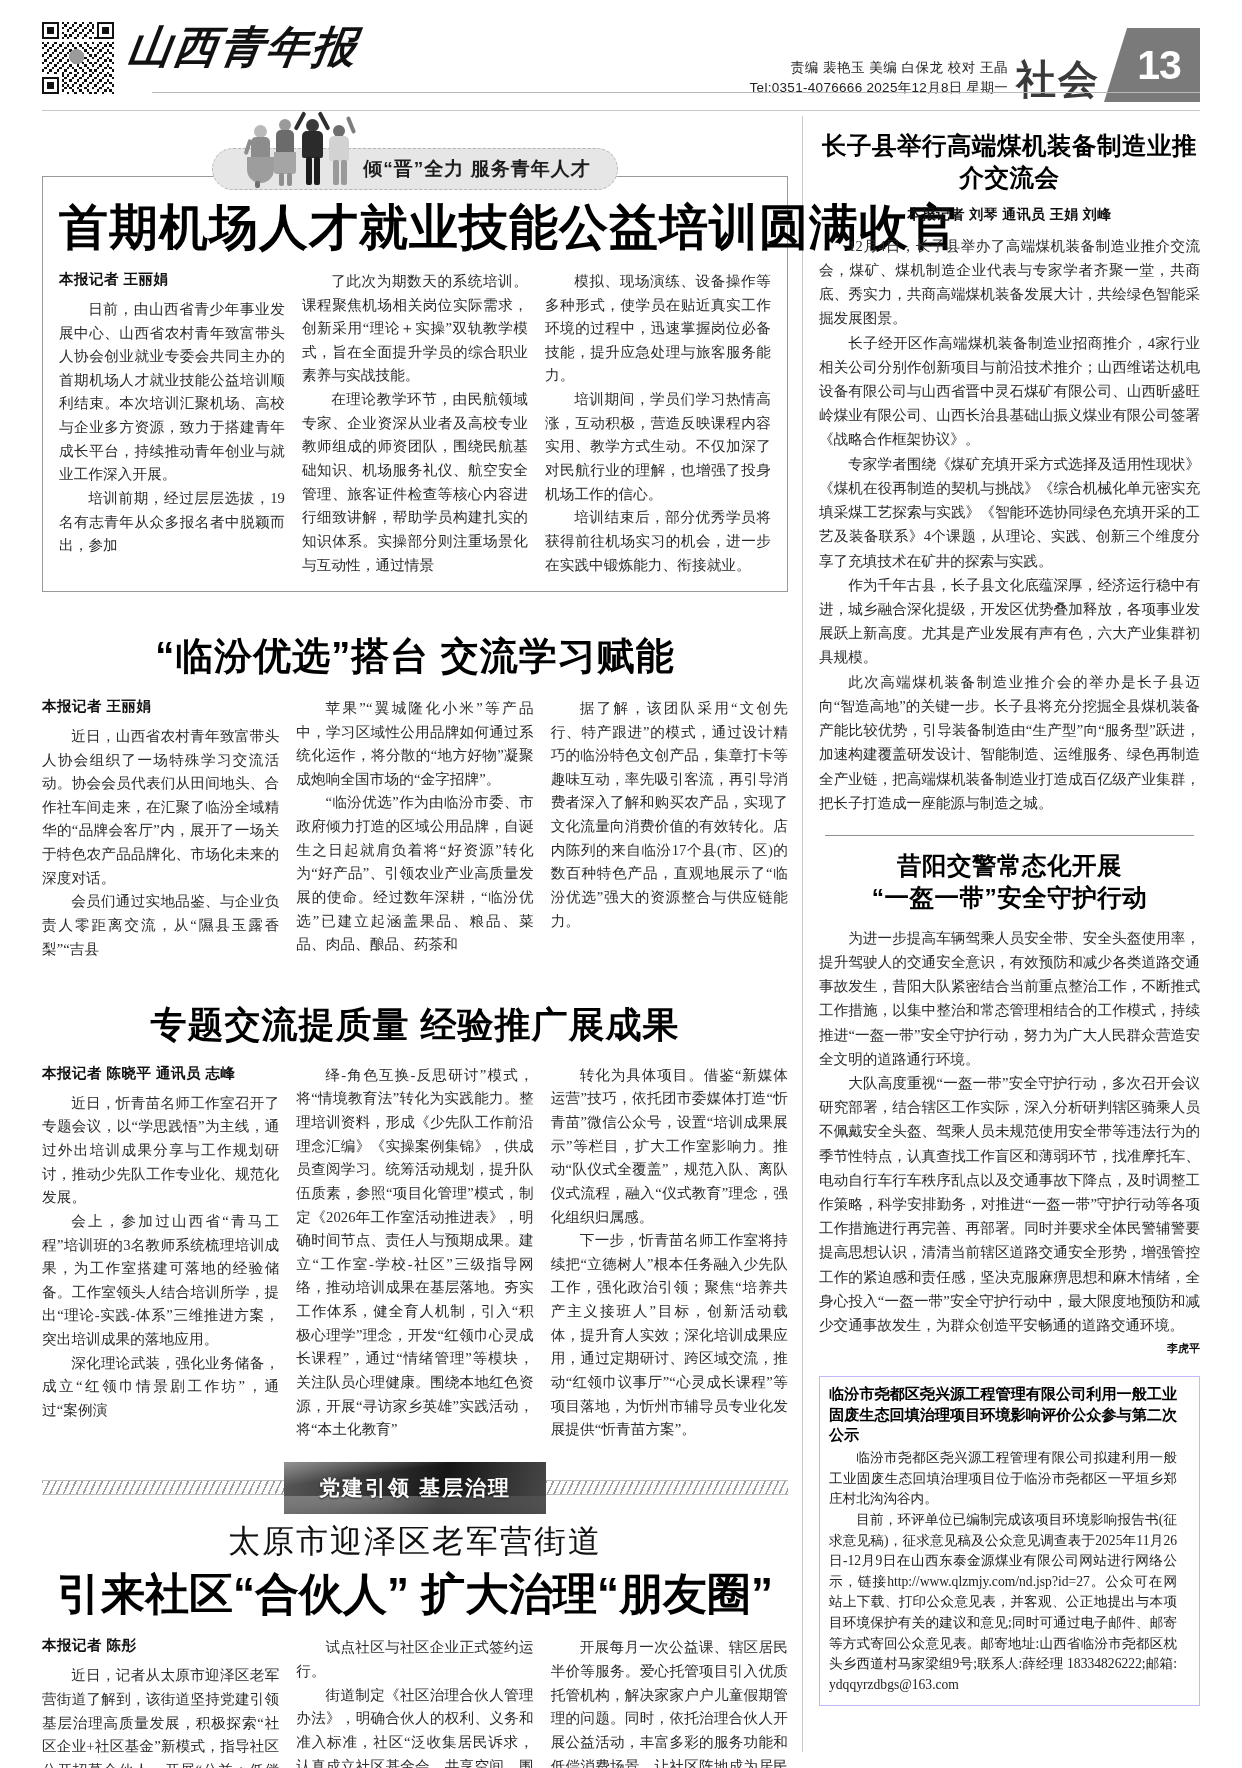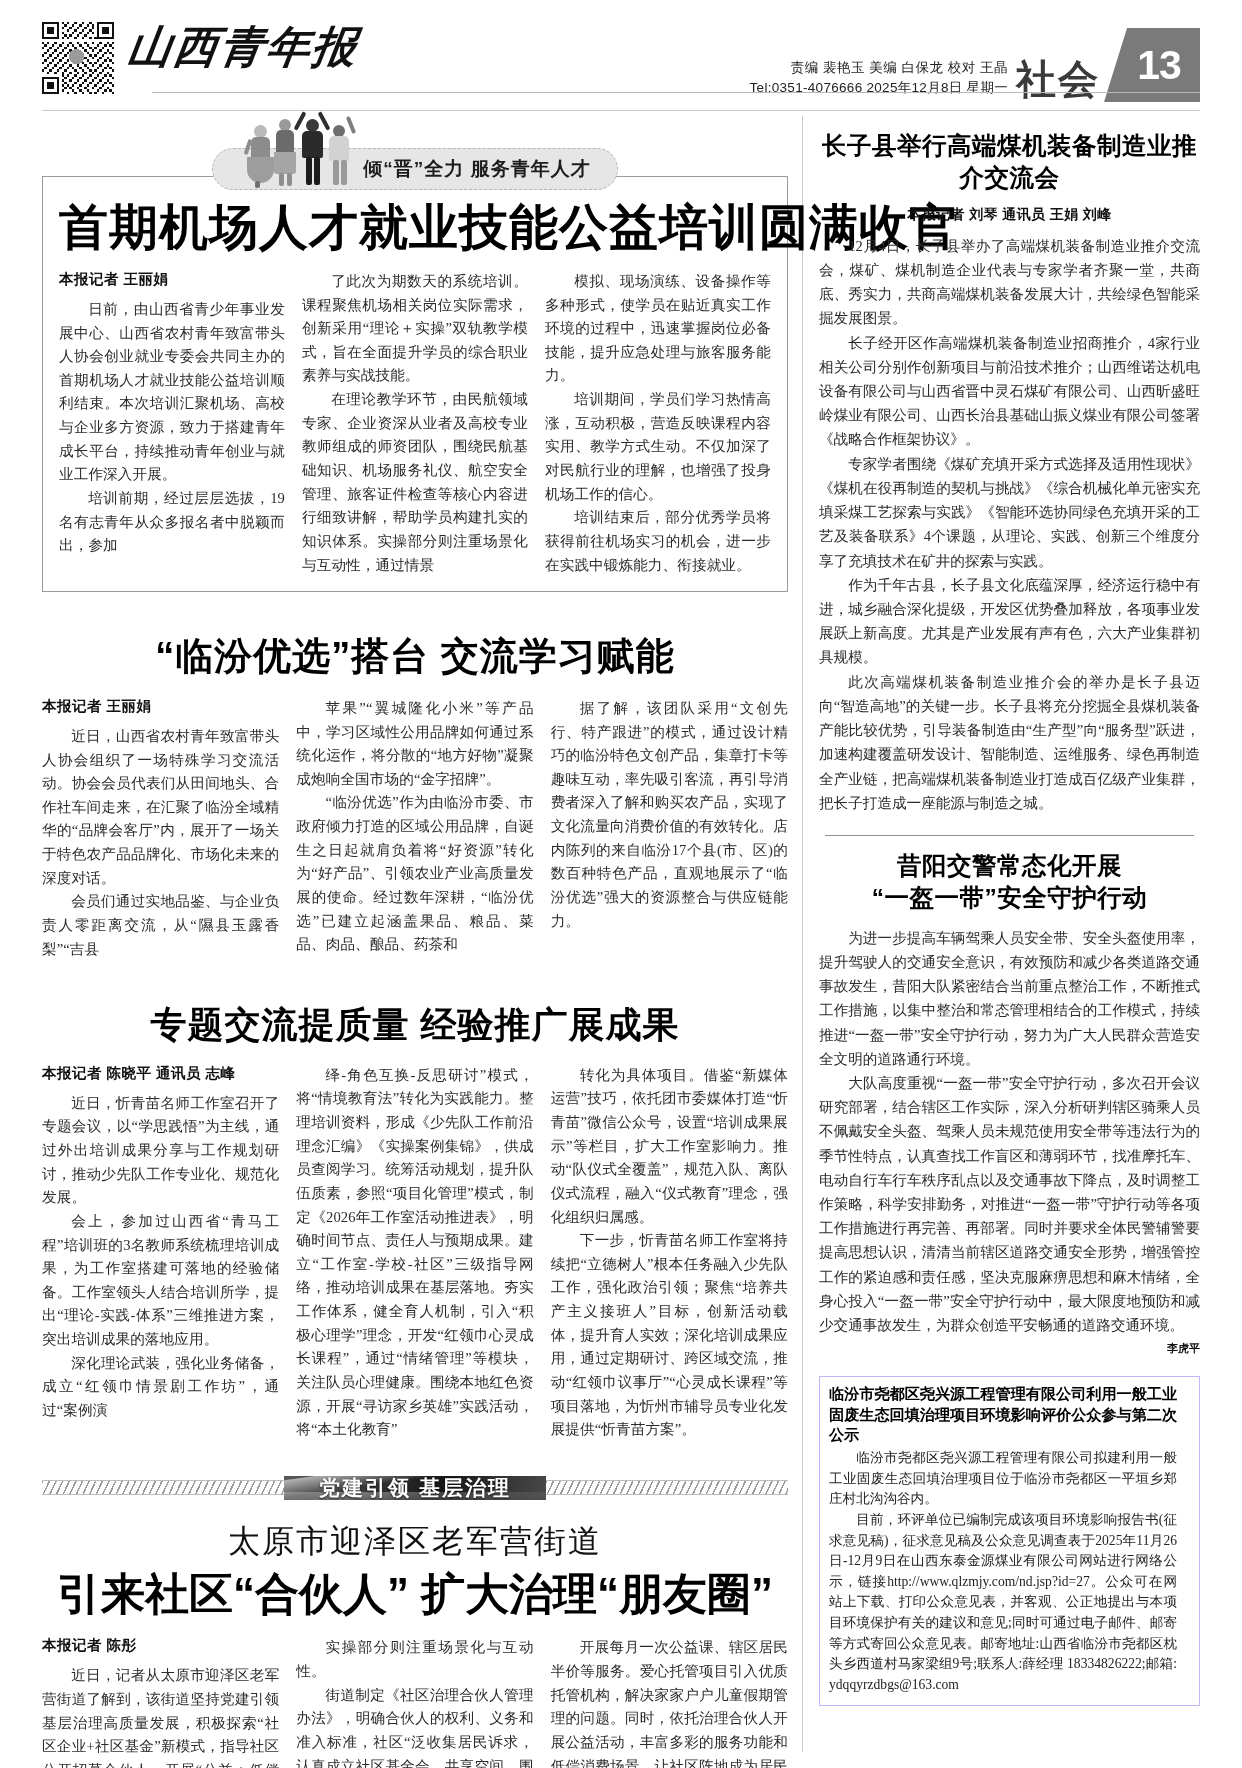--- a/index.html
+++ b/index.html
@@ -103,21 +103,21 @@
     font-size:36px; line-height:1.15; text-align:center; color:#000;
     letter-spacing:1px; margin:10px 0 18px 0; white-space:nowrap;
   }
 
   
   .banner-wrap { margin-top:26px; position:relative; height:40px; display:flex; align-items:center; }
   .hatch { flex:1 1 auto; height:15px;
     background:repeating-linear-gradient(115deg, #9b9b9b 0 1.5px, #ffffff 1.5px 6px);
     border-top:1px solid #bdbdbd; border-bottom:1px solid #bdbdbd; }
   .ribbon {
-    flex:0 0 262px; height:24px; position:relative;
+    flex:0 0 262px; height:52px; position:relative;
     background:linear-gradient(105deg,#585858 0%,#2f2f2f 38%,#161616 60%,#4a4a4a 100%);
     display:flex; align-items:center; justify-content:center; overflow:hidden;
   }
   .ribbon:before {
     content:""; position:absolute; left:-20%; top:-60%; width:140%; height:120%;
     background:linear-gradient(to bottom, rgba(255,255,255,.55), rgba(255,255,255,0) 60%);
     transform:rotate(-8deg);
   }
   .ribbon:after {
     content:""; position:absolute; left:-10%; bottom:-55%; width:130%; height:90%;
@@ -545,21 +545,21 @@
       <div class="art4">
         <div class="shoulder">太原市迎泽区老军营街道</div>
         <h2 class="headline4">引来社区“合伙人”  扩大治理“朋友圈”</h2>
         <div class="cols3">
           <div class="col">
             <div class="byline">本报记者  陈彤</div>
             <p class="body">近日，记者从太原市迎泽区老军营街道了解到，该街道坚持党建引领基层治理高质量发展，积极探索“社区企业+社区基金”新模式，指导社区公开招募合伙人，开展“公益＋低偿＋市场化”服务，构建共建共治共享基层治理新格局。</p>
 
           </div>
           <div class="col">
-            <p class="body">实操部分则注重场景化与互动性。</p>
+            <p class="body">试点社区与社区企业正式签约运行。</p>
             <p class="body">街道制定《社区治理合伙人管理办法》，明确合伙人的权利、义务和准入标准，社区“泛收集居民诉求，认真成立社区基金会，共享空间，围绕“一老一小一青年”治理需要，广泛吸引本社区及周边各教育、康养、餐饮、文化等领域有资质、有情怀的企业和社会组织加入基层治理。“社区治理合伙人”为居民提供“公益+低偿+市场化”服务，同时将一定比例的营收注入基层治理账户，为社区治理提供持续的资金来源，解决政府购买服务单一问题，让社区有了钱办事，带领居民共同办事，办民服务的好事。</p>
 
           </div>
           <div class="col">
             <p class="body">开展每月一次公益课、辖区居民半价等服务。爱心托管项目引入优质托管机构，解决家家户户儿童假期管理的问题。同时，依托治理合伙人开展公益活动，丰富多彩的服务功能和低偿消费场景，让社区阵地成为居民群众的“第二个家”。</p>
 
           </div>
         </div>
       </div>
 

